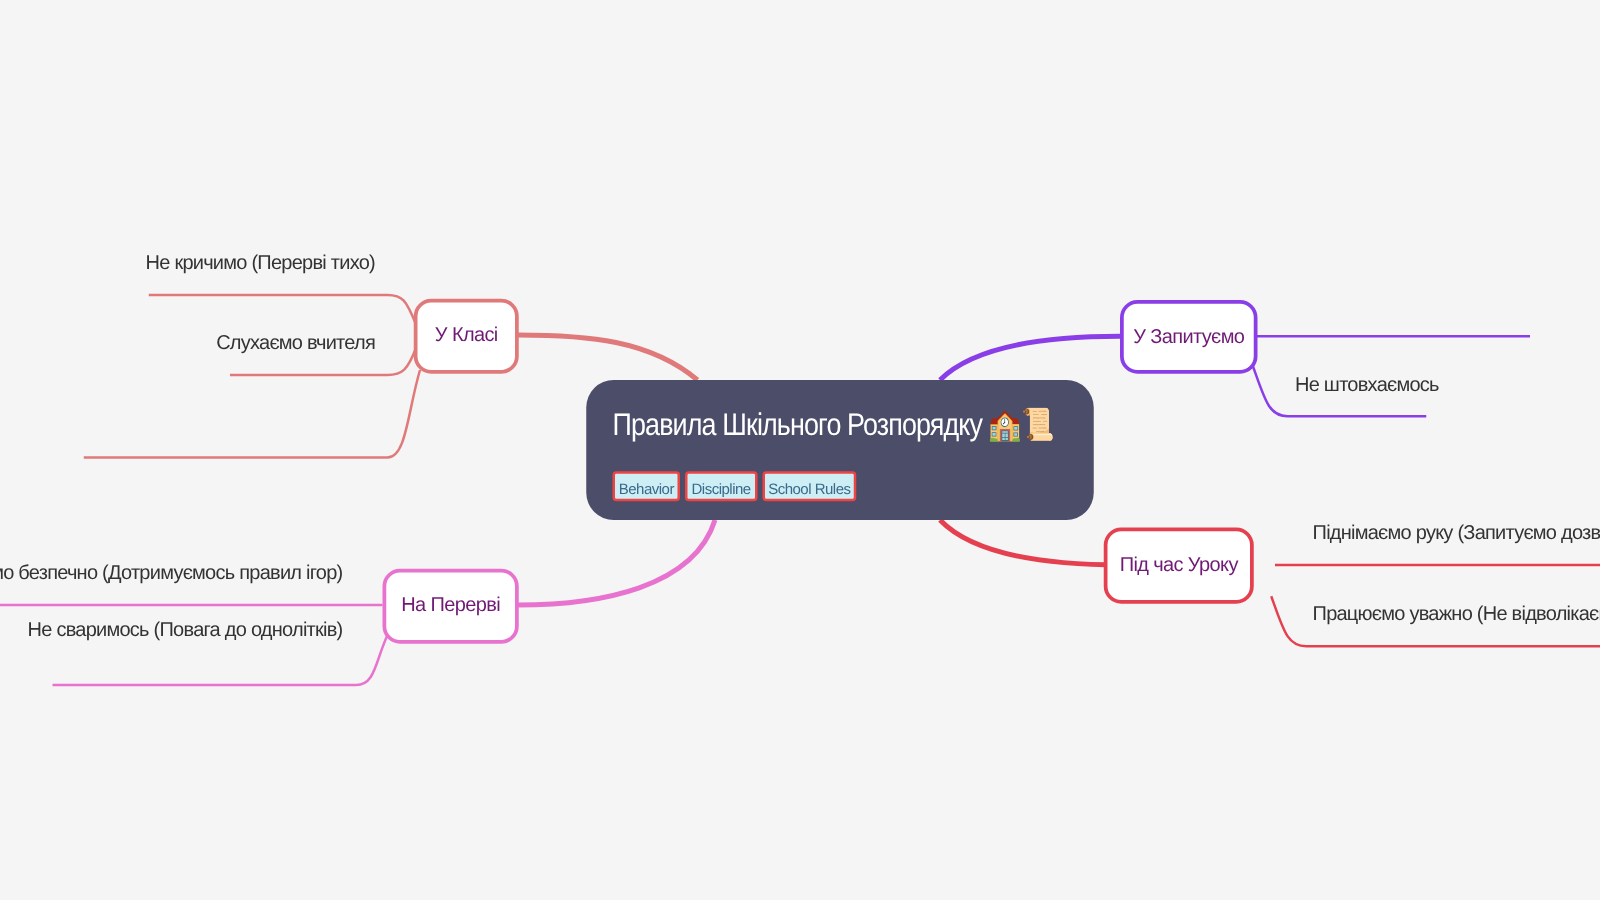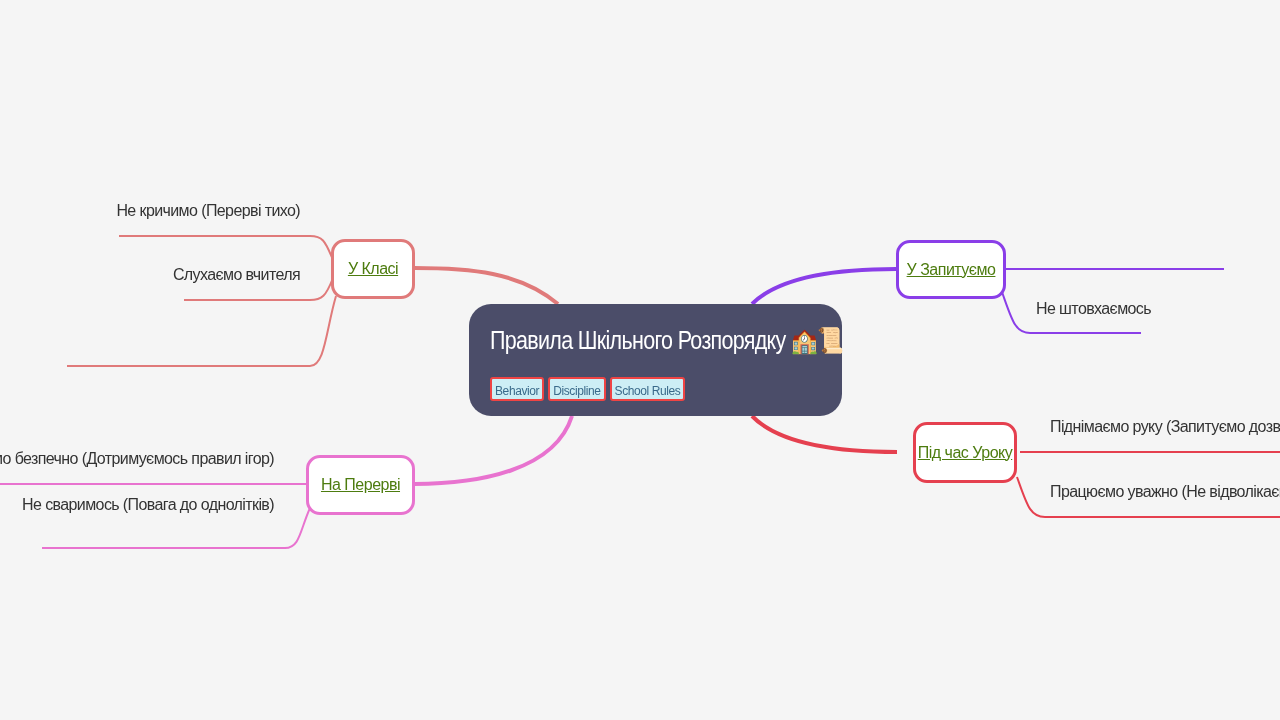--- a/index.html
+++ b/index.html
@@ -18,21 +18,21 @@
     overflow: hidden;
   }
   svg.links {
     position: absolute;
     left: 0; top: 0;
     width: 1280px; height: 720px;
   }
   .central {
     position: absolute;
     left: 469px; top: 304px;
-    width: 373px; height: 112px;
+    width: 406px; height: 112px;
     background: #4b4d69;
     border-radius: 22px;
     box-sizing: border-box;
     padding: 20px 20px 0 21px;
   }
   .central .title {
     color: #ffffff;
     font-size: 25px;
     letter-spacing: -0.8px;
     white-space: nowrap;
@@ -61,25 +61,24 @@
   }
   .branch {
     position: absolute;
     background: #ffffff;
     border-radius: 14px;
     box-sizing: border-box;
     border: 3px solid;
     display: flex;
     align-items: center;
     justify-content: center;
-    color: #4d7c0f;
+    color: #701a75;
     font-size: 16px;
     letter-spacing: -0.5px;
     white-space: nowrap;
-    text-decoration: underline;
   }
   .leaf {
     position: absolute;
     color: #333;
     font-size: 16px;
     letter-spacing: -0.6px;
     white-space: nowrap;
     line-height: 20px;
   }
   .leaf.right-align { text-align: right; }
@@ -124,21 +123,21 @@
   </div>
 
   <div class="branch" style="left:306px; top:455px; width:109px; height:60px; border-color:#e873cf;">
     <span>На Перерві</span>
   </div>
 
   <div class="branch" style="left:896px; top:240px; width:110px; height:59px; border-color:#8a3ee8;">
     <span>У Запитуємо</span>
   </div>
 
-  <div class="branch" style="left:913px; top:422px; width:104px; height:61px; border-color:#e5404f;">
+  <div class="branch" style="left:883px; top:422px; width:120px; height:61px; border-color:#e5404f;">
     <span>Під час Уроку</span>
   </div>
 
   <div class="leaf right-align" style="right:980px; top:201px;">Не кричимо (Перерві тихо)</div>
   <div class="leaf right-align" style="right:980px; top:265px;">Слухаємо вчителя</div>
 
   <div class="leaf right-align" style="right:1006px; top:449px;">аємо безпечно (Дотримуємось правил ігор)</div>
   <div class="leaf right-align" style="right:1006px; top:495px;">Не сваримось (Повага до однолітків)</div>
 
   <div class="leaf" style="left:1036px; top:299px;">Не штовхаємось</div>

